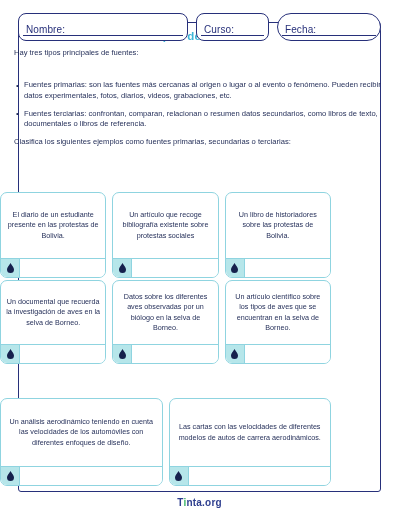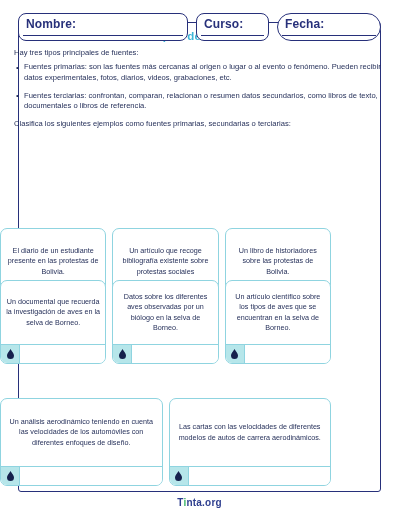--- a/index.html
+++ b/index.html
@@ -33,24 +33,24 @@
   
   .field {
     position: absolute;
     border: 1.6px solid #27307a;
     border-radius: 8px;
     background: #ffffff;
     z-index: 6;
   }
   .field .lbl {
     position: absolute;
-    left: 7px; top: 3px;
-    font-size: 12px;
+    left: 7px; top: 10px;
+    font-size: 10px;
     color: #27307a;
-    font-weight: 700;
+    font-weight: 400;
     letter-spacing: .1px;
     white-space: nowrap;
   }
   .field .rule {
     position: absolute;
     left: 4px; right: 4px; bottom: 4px;
     height: 1.4px;
     background: #27307a;
   }
 
@@ -71,21 +71,21 @@
 
   
   .body-text {
     position: absolute;
     left: 14px; right: 12px; top: 48px;
   }
   .lead {
     font-size: 7.6px;
     color: #1f2a55;
     line-height: 1.35;
-    margin-bottom: 4px;
+    margin-bottom: 22px;
   }
   .bullet {
     position: relative;
     padding-left: 10px;
     font-size: 7.6px;
     color: #1f2a55;
     line-height: 1.4;
     margin-bottom: 7px;
   }
   .bullet::before {
@@ -122,21 +122,21 @@
 
   .card {
     flex: 1 1 0;
     border: 1.4px solid #8fd4e0;
     border-radius: 7px;
     background: #ffffff;
     overflow: hidden;
     display: flex;
     flex-direction: column;
   }
-  #row-1 .card { height: 86px; margin-top: 36px; }
+  #row-1 .card { height: 86px; }
   #row-2 .card { height: 84px; }
   #row-3 .card { height: 88px; }
 
   .card-text {
     flex: 1 1 auto;
     display: flex;
     align-items: center;
     justify-content: center;
     text-align: center;
     padding: 4px 5px;

